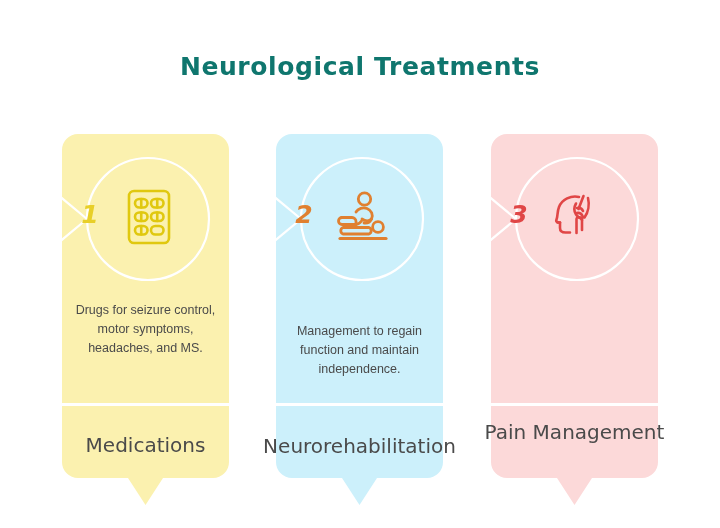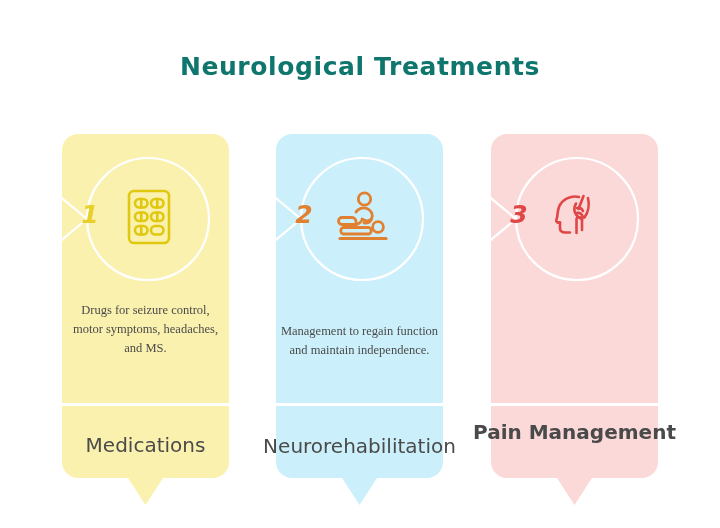--- a/index.html
+++ b/index.html
@@ -73,38 +73,38 @@
     top: 52px;
     width: 62px;
     height: 62px;
   }
 
   .card-desc {
     position: absolute;
     left: 4px;
     width: 159px;
     text-align: center;
-    font-family: Liberation Serif, serif;
+    font-family: Liberation Sans, sans-serif;
     font-size: 12.5px;
     line-height: 19px;
     color: #4a4a4a;
   }
 
   .card-label {
     position: absolute;
     left: -30px;
     width: 227px;
     text-align: center;
     font-family: "DejaVu Sans", sans-serif;
     font-size: 20px;
     line-height: 25px;
     color: #4a4a4a;
     white-space: nowrap;
   }
-  .card-label.wrap { white-space: normal; font-weight: bold; }
+  .card-label.wrap { white-space: normal; }
 
   
   #card-1 { left: 62px; }
   #card-2 { left: 276px; }
   #card-3 { left: 491px; }
 
   #card-1 .card-number { color: #e8cf29; }
   #card-2 .card-number { color: #e08030; }
   #card-3 .card-number { color: #e04646; }
 

